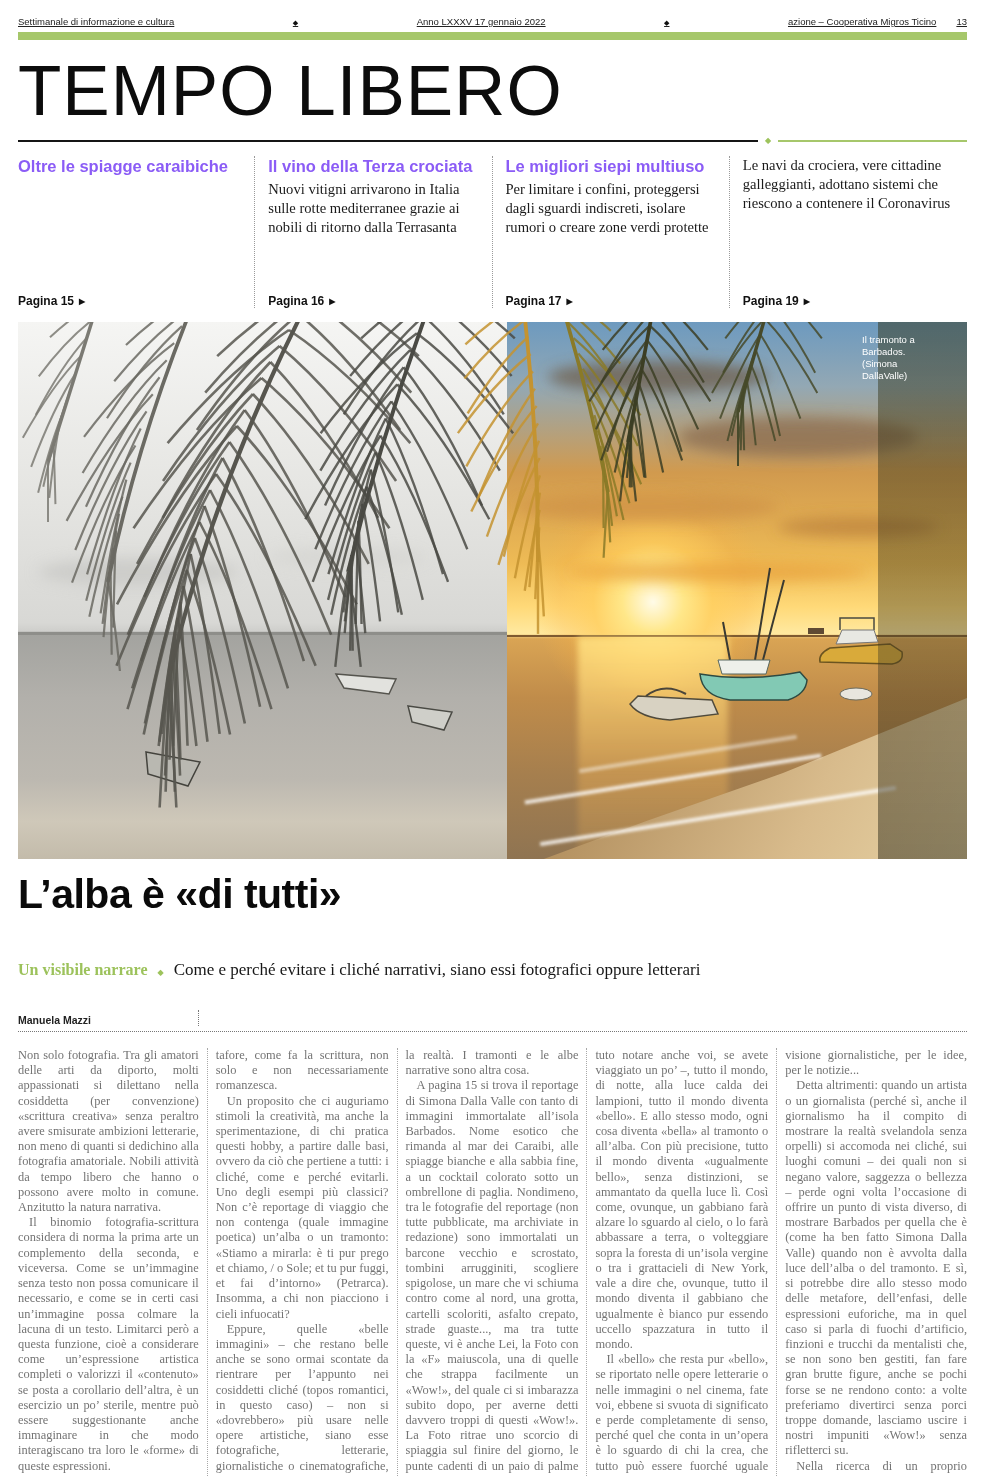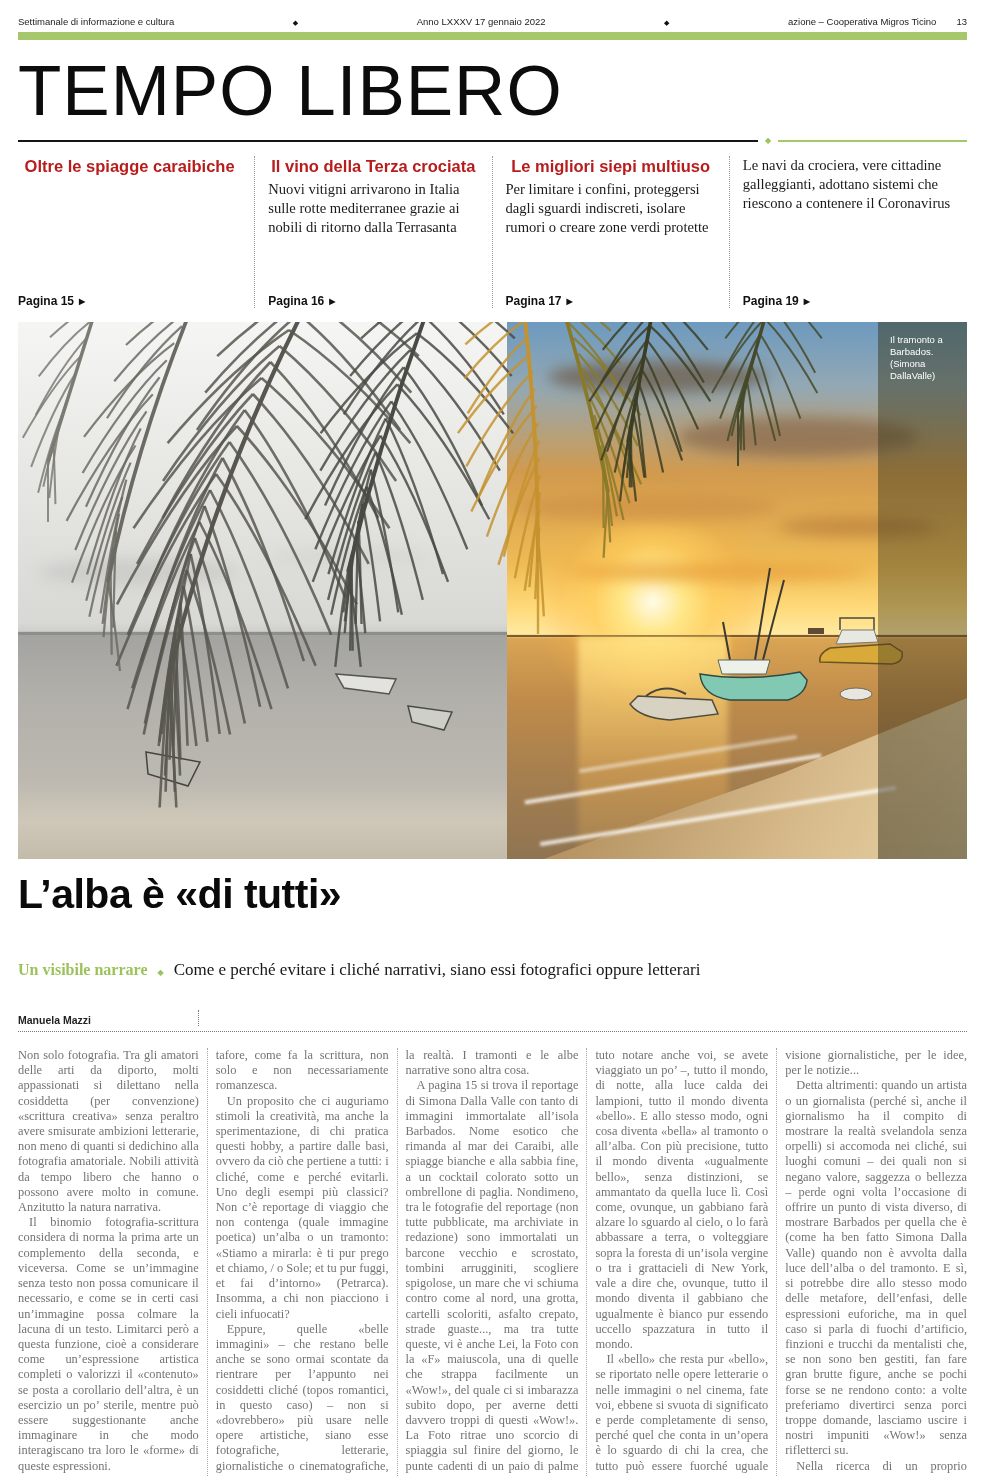--- a/index.html
+++ b/index.html
@@ -1,38 +1,38 @@
 <!DOCTYPE html>
 <html><head>
 <meta charset="utf-8">
 <style>
   html,body{margin:0;padding:0;background:#888;}
   .page{position:relative;width:985px;height:1476px;margin:0 auto;background:#ffffff;
         font-family:"Liberation Serif",serif;color:#111;overflow:hidden;box-sizing:border-box;
         padding:16px 18px 0 18px;}
   
   .masthead{display:flex;justify-content:space-between;align-items:baseline;
-            font:9.5px "Liberation Sans",sans-serif;color:#222;}
+            font:9.5px "Liberation Sans",sans-serif;color:#222;text-decoration:underline;}
   .masthead .dia{font-size:7px;color:#111;}
   .masthead .right{display:flex;gap:20px;}
   .greenbar{height:8px;margin-top:5px;background:#a6c76b;}
   
   .section-title{font-family:"Liberation Sans",sans-serif;font-weight:400;font-size:71px;
                  line-height:1;letter-spacing:1px;margin:15px 0 11px 0;color:#0c0c0c;}
   .title-rule{display:flex;align-items:center;gap:7px;}
   .title-rule .rb{height:2px;background:#151515;width:740px;}
   .title-rule .dia{color:#9dc35c;font-size:8px;line-height:1;}
   .title-rule .rg{height:2px;background:#a6c76b;flex:1;}
   
   .teasers{display:grid;grid-template-columns:repeat(4,1fr);margin-top:11px;height:152px;}
   .teaser{display:flex;flex-direction:column;padding:0 13px;min-width:0;}
   .teaser:first-child{padding-left:0;}
   .teaser:last-child{padding-right:0;}
   .teaser:not(:last-child){border-right:1px dotted #9a9a9a;}
-  .teaser h3{margin:0 0 4px 0;font:bold 16.5px/20px "Liberation Sans",sans-serif;color:#b91c1c;text-align:center;}
+  .teaser h3{margin:0 0 4px 0;font:bold 16.5px/20px "Liberation Sans",sans-serif;color:#8b5cf6;}
   .teaser p{margin:0;font:14.6px/19px "Liberation Serif",serif;color:#1a1a1a;}
   .pagelink{margin-top:auto;font:bold 12px "Liberation Sans",sans-serif;color:#111;
             display:flex;align-items:center;gap:5px;cursor:pointer;}
   .pagelink .pl-arrow{font-size:8px;}
   
   .photo{position:relative;margin:14px 0 0 0;height:537px;overflow:hidden;background:#ddd;}
   .photo *{position:absolute;}
   .ph-left{left:0;top:0;width:489px;height:100%;
     background:linear-gradient(to bottom,#f5f5f3 0%,#e6e6e3 30%,#d8d8d5 56%,#cfcfcc 57.5%,
       #a3a39f 58%,#b2b0ab 70%,#bcb8b0 85%,#cfc8b9 93%,#c3bbaa 100%);}
@@ -49,21 +49,21 @@
   .beach{left:489px;top:0;width:460px;height:537px;
     clip-path:polygon(8% 100%,100% 100%,100% 70%,60% 84%,30% 93%);
     background:linear-gradient(115deg,#8f7452 0%,#b3905f 40%,#d8bb8c 75%,#e6d2a4 100%);}
   .foam{height:4px;background:rgba(255,255,255,.8);filter:blur(1.5px);}
   .f1{left:505px;top:455px;width:300px;transform:rotate(-9deg);}
   .f2{left:520px;top:492px;width:360px;transform:rotate(-9deg);}
   .f3{left:560px;top:430px;width:220px;transform:rotate(-9deg);opacity:.6;}
   #photo-art{left:0;top:0;width:949px;height:537px;}
   .strip{left:860px;top:0;width:89px;height:100%;
     background:linear-gradient(to bottom,rgba(52,54,26,.5) 0%,rgba(70,62,36,.42) 60%,rgba(45,42,25,.5) 100%);}
-  .caption{left:872px;top:12px;width:80px;color:#fff;font:9.5px/12px "Liberation Sans",sans-serif;}
+  .caption{left:844px;top:12px;width:80px;color:#fff;font:9.5px/12px "Liberation Sans",sans-serif;}
   
   .headline{margin:14px 0 0 0;font:bold 41px/1.05 "Liberation Sans",sans-serif;
             letter-spacing:-.5px;color:#0a0a0a;}
   .kicker{display:flex;align-items:baseline;gap:10px;margin-top:8px;}
   .kicker .klabel{font:bold 16px "Liberation Serif",serif;color:#9cc25b;}
   .kicker .dia{color:#9dc35c;font-size:8px;}
   .kicker .ktext{font:17px "Liberation Serif",serif;color:#161616;margin-top:36px;}
   .byline-row{display:flex;align-items:flex-end;margin-top:30px;border-bottom:1px dotted #777;
               padding-bottom:5px;}
   .byline{width:180px;font:bold 10.5px "Liberation Sans",sans-serif;color:#222;}

